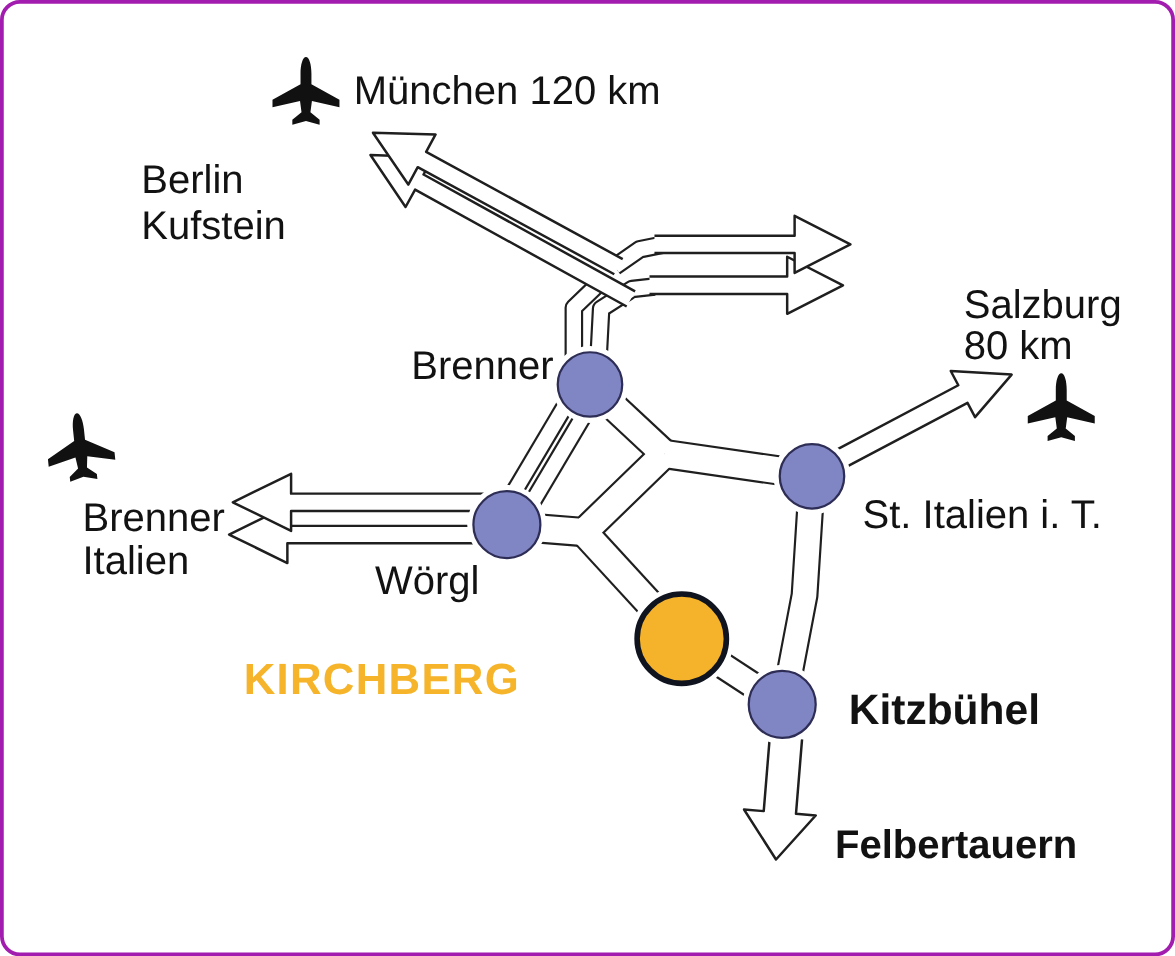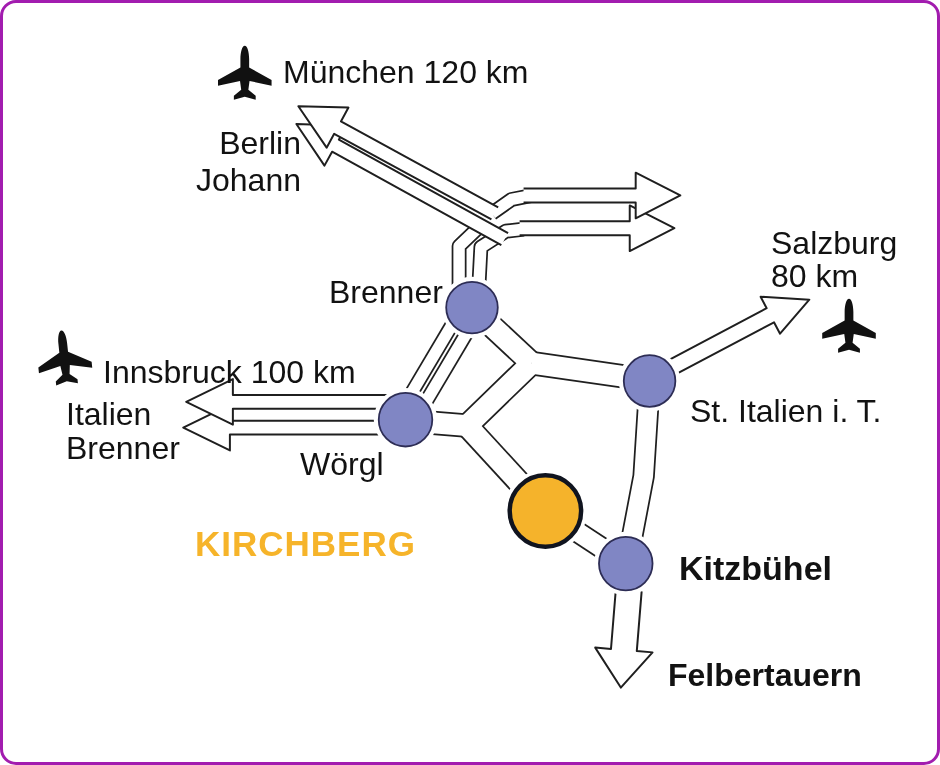--- a/index.html
+++ b/index.html
@@ -10,21 +10,21 @@
   }
   .map-svg{position:absolute;left:0;top:0;width:100%;height:100%;}
   .road-b{fill:none;stroke:#1F1F1F;stroke-linejoin:round;stroke-linecap:butt;}
   .road-w{fill:none;stroke:#FFFFFF;stroke-linejoin:round;stroke-linecap:butt;}
   .arrow{fill:#FFFFFF;stroke:#1F1F1F;stroke-width:2;stroke-linejoin:round;}
   .halo{fill:#FFFFFF;stroke:none;}
   .node{fill:#8086C4;stroke:#2D2D55;stroke-width:1.8;}
   .node-main{fill:#F5B32B;stroke:#10141F;stroke-width:4.5;}
   .plane{fill:#111111;}
   .lbl{position:absolute;color:#121212;font-size:32px;line-height:1.08;white-space:nowrap;}
-  .lbl-right{text-align:right;}
+  .lbl-right{}
   #lbl-muenchen{left:280px;top:52px;}
   #lbl-berlin-hamburg{left:110px;top:122px;width:188px;line-height:37px;}
   #lbl-kufstein{left:326px;top:272px;}
   #lbl-salzburg{left:768px;top:224px;line-height:33px;}
   #lbl-innsbruck{left:100px;top:352px;}
   #lbl-brenner{left:63px;top:394px;line-height:34px;}
   #lbl-woergl{left:297px;top:444px;}
   #lbl-stjohann{left:687px;top:391px;}
   #lbl-kirchberg{left:192px;top:522px;font-size:35px;font-weight:bold;color:#F6B42A;letter-spacing:1px;}
   #lbl-kitzbuehel{left:676px;top:547px;font-size:34px;font-weight:bold;}
@@ -99,35 +99,34 @@
       <use href="#plane-shape" class="plane" transform="translate(243,70)"></use>
       <use href="#plane-shape" class="plane" transform="translate(61,357) rotate(-6)"></use>
       <use href="#plane-shape" class="plane" transform="translate(852,325)"></use>
     </g>
   </svg>
 
   <div class="lbl" id="lbl-muenchen">München 120 km</div>
 
   <div class="lbl lbl-right" id="lbl-berlin-hamburg">
     <div>Berlin</div>
-    <div>Johann</div>
+    <div>Kufstein</div>
   </div>
 
   <div class="lbl" id="lbl-kufstein">Brenner</div>
 
   <div class="lbl" id="lbl-salzburg">
     <div>Salzburg</div>
     <div>80 km</div>
   </div>
 
-  <div class="lbl" id="lbl-innsbruck">Innsbruck 100 km</div>
 
   <div class="lbl" id="lbl-brenner">
+    <div>Brenner</div>
     <div>Italien</div>
-    <div>Brenner</div>
   </div>
 
   <div class="lbl" id="lbl-woergl">Wörgl</div>
 
   <div class="lbl" id="lbl-stjohann">St. Italien i. T.</div>
 
   <div class="lbl" id="lbl-kirchberg">KIRCHBERG</div>
 
   <div class="lbl" id="lbl-kitzbuehel">Kitzbühel</div>
 

